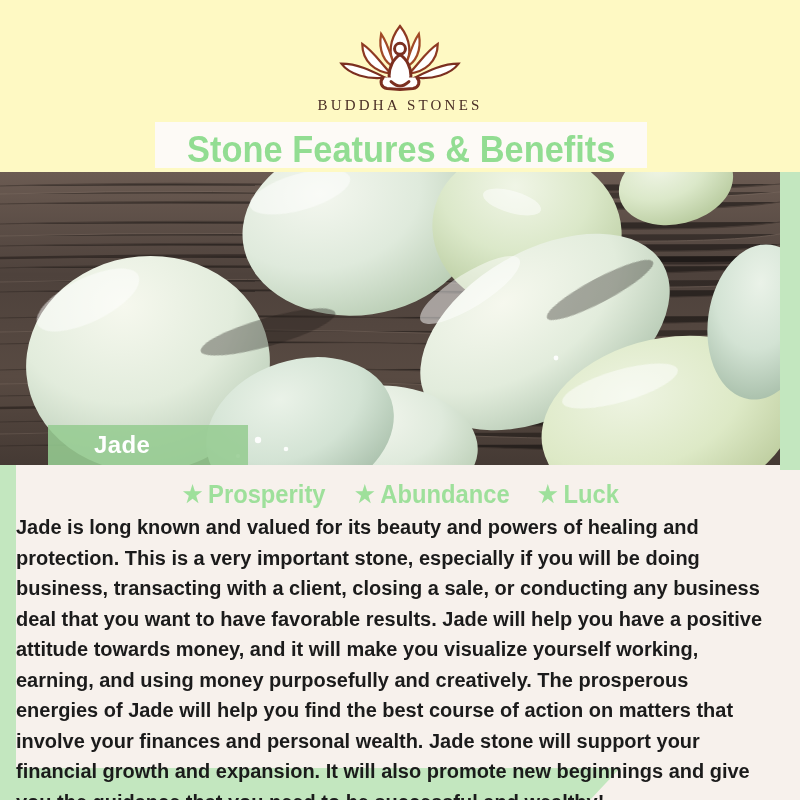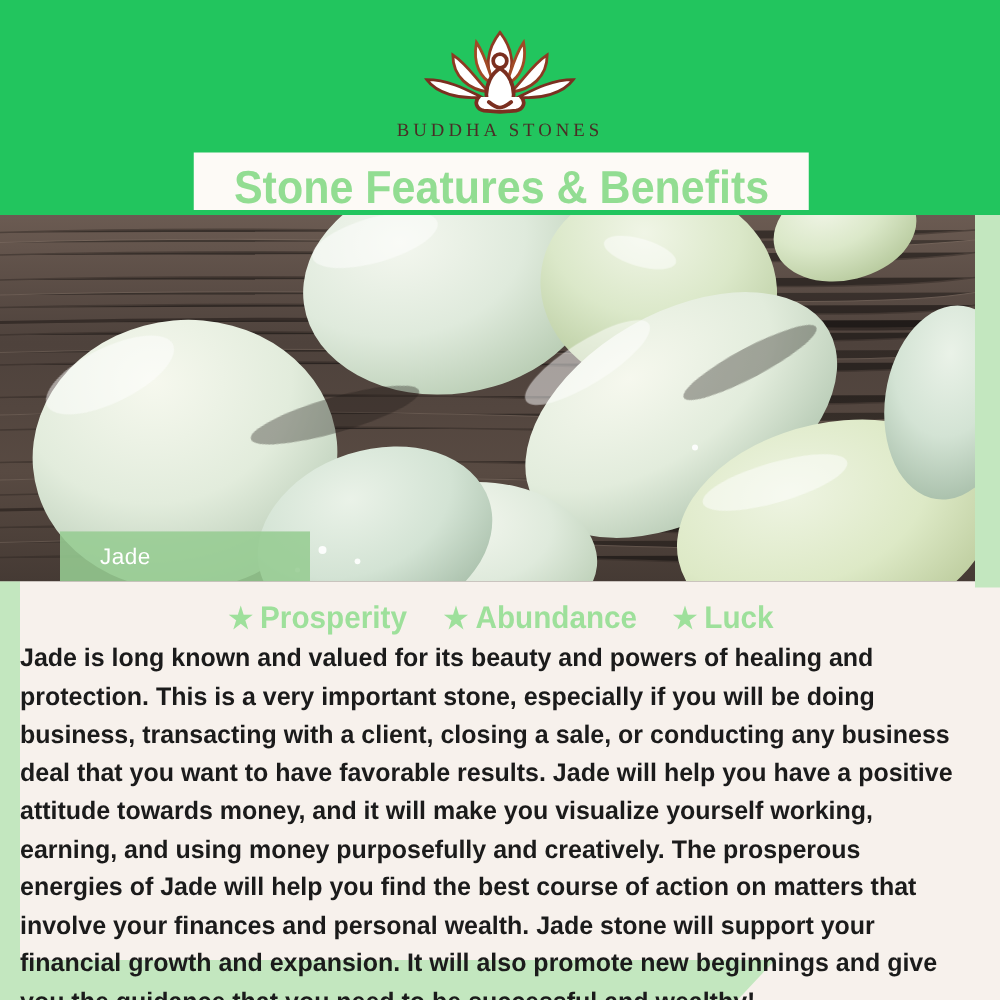--- a/index.html
+++ b/index.html
@@ -36,21 +36,21 @@
   }
   .deco-bottom-left{
     position:absolute;left:0;bottom:0;width:620px;height:32px;
     background:#c3e7bf;
     clip-path:polygon(0 0, 100% 0, calc(100% - 30px) 100%, 0 100%);
   }
 
   
   .header{
     position:absolute;top:0;left:0;width:800px;height:172px;
-    background:#22c55e;
+    background:#fef9c3;
   }
   .logo-wrap{
     position:absolute;left:0;right:0;top:22px;
     display:flex;flex-direction:column;align-items:center;
   }
   .lotus{width:150px;height:72px;display:block;}
   .brand{
     margin-top:3px;
     font-family:"Liberation Serif", serif;
     font-size:15px;letter-spacing:3.2px;
@@ -81,24 +81,24 @@
   }
   .photo svg{display:block;width:780px;height:293px;}
 
   .stone-label{
     position:absolute;left:48px;top:425px;width:200px;height:40px;
     background:rgba(150,204,146,0.88);
     display:flex;align-items:center;
     z-index:5;
   }
   .stone-label span{
-    margin-left:32px;
+    margin-left:46px;
     color:#ffffff;
-    font-size:18px;
-    font-weight:normal;
+    font-size:24px;
+    font-weight:bold;
     letter-spacing:0.4px;
   }
 
   
   .benefits{
     position:absolute;left:0;top:478px;width:800px;height:32px;
     display:flex;align-items:center;justify-content:center;
     gap:0px;
   }
   .benefit{

